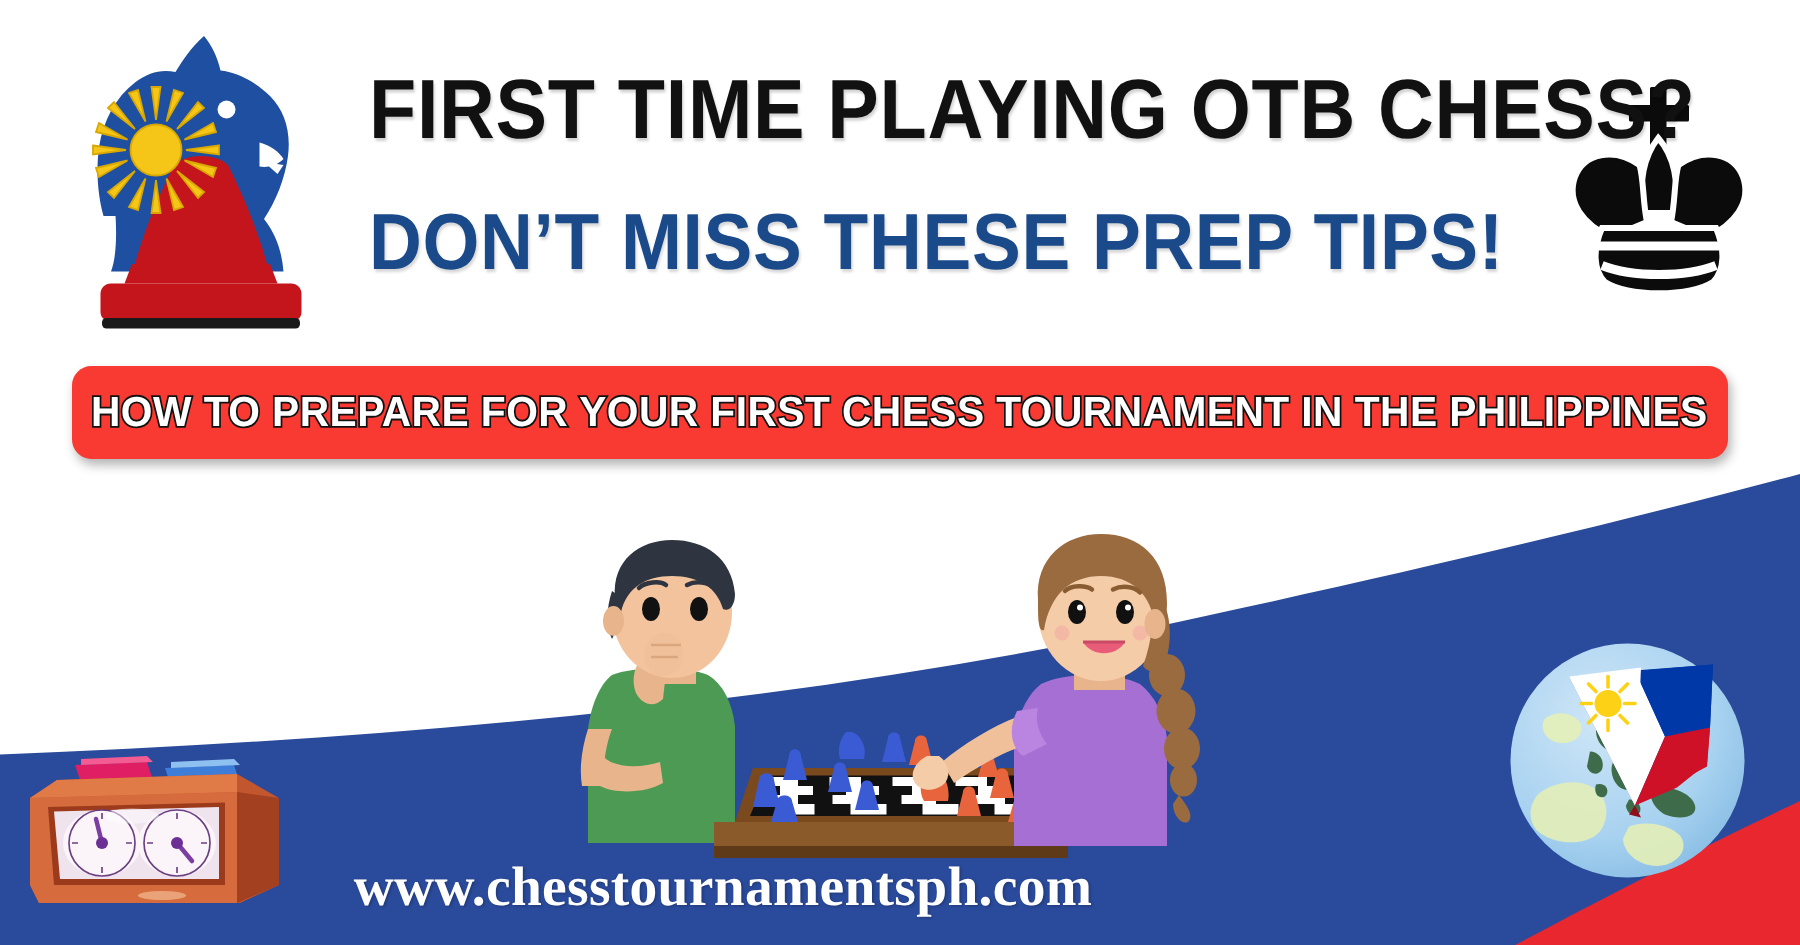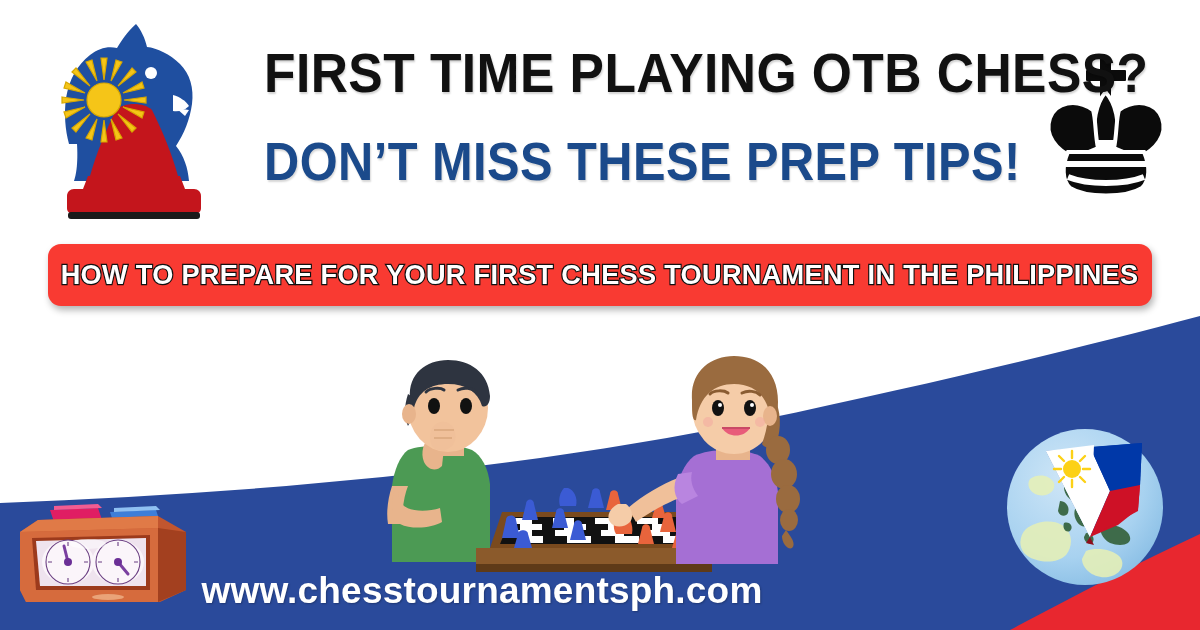--- a/index.html
+++ b/index.html
@@ -14,21 +14,21 @@
   .bg-wave{position:absolute;inset:0;width:1200px;height:630px;}
 
   
   .knight-logo{position:absolute;left:44px;top:18px;width:180px;height:205px;}
 
   
   .king-icon{position:absolute;left:1026px;top:48px;width:160px;height:160px;}
 
   
   .headline{
-    position:absolute;left:232px;top:44px;width:800px;
+    position:absolute;left:214px;top:44px;width:800px;
     text-align:center;
   }
   .hl-line1{
     font-family:"Liberation Sans Narrow","Liberation Sans",sans-serif;
     font-weight:700;font-size:56px;line-height:1.02;
     letter-spacing:.5px;color:#111111;
     transform:scaleX(.92);transform-origin:center;
     text-shadow:1px 2px 2px rgba(0,0,0,.18);
     white-space:nowrap;
   }
@@ -53,21 +53,21 @@
     font-weight:700;font-size:28px;letter-spacing:.3px;
     color:#ffffff;white-space:nowrap;
     transform:scaleX(.97);
     -webkit-text-stroke:2.4px #111;
     paint-order:stroke fill;
   }
 
   
   .url-text{
     position:absolute;left:0;top:570px;width:964px;text-align:center;
-    font-family:Liberation Sans, sans-serif;
+    font-family:Liberation Serif, serif;
     font-weight:700;font-size:37px;letter-spacing:.2px;color:#ffffff;
     text-shadow:1px 1px 2px rgba(0,0,0,.25);
   }
 
   
   .kids-scene{position:absolute;left:378px;top:352px;width:430px;height:222px;}
   .chess-clock{position:absolute;left:10px;top:498px;width:186px;height:112px;}
   .globe-ph{position:absolute;left:990px;top:405px;width:190px;height:190px;}
 </style>
 </head>

